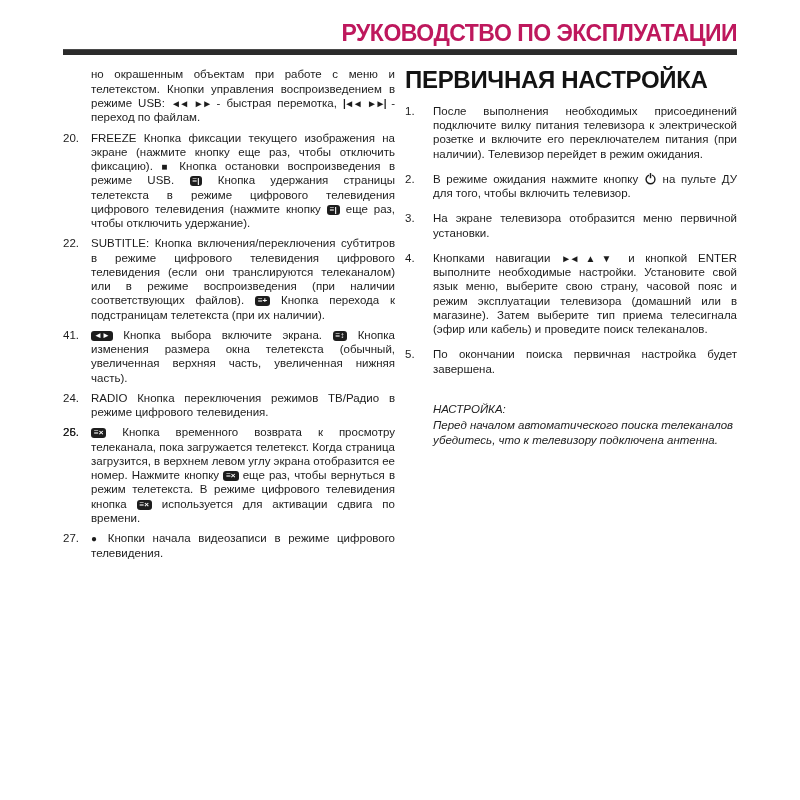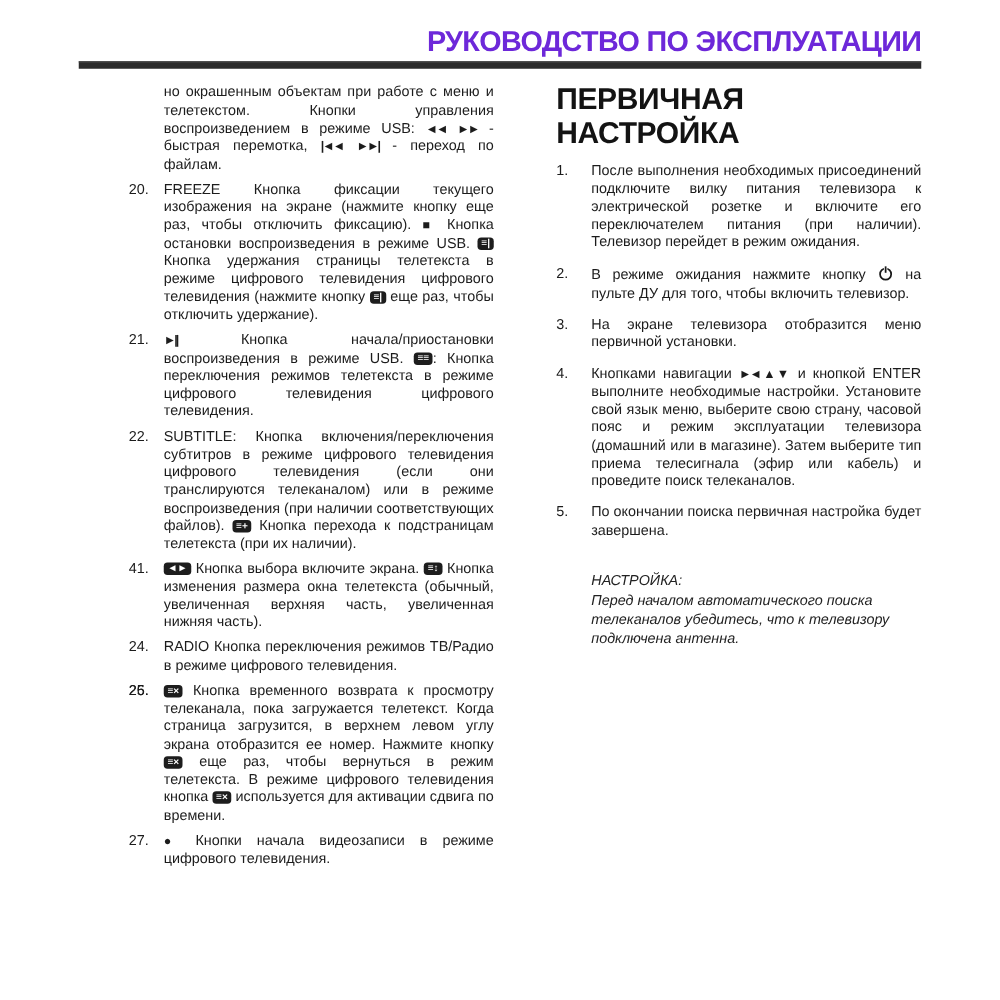--- a/index.html
+++ b/index.html
@@ -1,25 +1,25 @@
 <!DOCTYPE html>
 <html lang="ru"><head>
 <meta charset="utf-8">
 <style>
   html,body{margin:0;padding:0;background:#ffffff;width:800px;height:800px;overflow:hidden;}
   body{font-family:"Liberation Sans","DejaVu Sans",sans-serif;color:#1a1a1a;}
   .page{padding:20px 63px 0 63px;}
 
   
-  .hdr-title{margin:0;text-align:right;font-size:23px;font-weight:bold;letter-spacing:-0.5px;color:#6d28d9;line-height:1.15;}
+  .hdr-title{margin:0;text-align:right;font-size:23px;font-weight:bold;letter-spacing:-0.5px;color:#be185d;line-height:1.15;}
   .hdr-rule{height:5px;background:#2b2b2b;border-top:1px solid #4a4a4a;margin-top:3px;}
 
   
   .columns{display:flex;gap:10px;margin-top:12px;}
-  .col{width:332px;margin-left:40px;}
+  .col{width:332px;}
 
   
   .intro, .item{position:relative;font-size:11.5px;line-height:1.24;text-align:justify;margin-bottom:6px;color:#1c1c1c;}
   .intro{padding-left:28px;}
   .item{padding-left:28px;}
   .item .num{position:absolute;left:0;top:0;text-align:left;}
   .right-col .item{margin-bottom:11px;}
 
   
   .section-title{margin:0 0 10px 0;font-size:24px;font-weight:bold;letter-spacing:-0.3px;color:#131313;line-height:1.1;}
@@ -47,21 +47,20 @@
     <h1 class="hdr-title">РУКОВОДСТВО ПО ЭКСПЛУАТАЦИИ</h1>
     <div class="hdr-rule"></div>
   </div>
 
   <div class="columns">
 
     <div class="col left-col">
       <div class="intro"><span class="text">но окрашенным объектам при работе с меню и телетекстом. Кнопки управления воспроизведением в режиме USB: </span><span class="glyph">◄◄</span><span class="text"> </span><span class="glyph">►►</span><span class="text"> - быстрая перемотка, </span><span class="glyph">|◄◄</span><span class="text"> </span><span class="glyph">►►|</span><span class="text"> - переход по файлам.</span></div>
       <div>
           <div class="item"><span class="num">20.</span><span><span class="text">FREEZE Кнопка фиксации текущего изображения на экране (нажмите кнопку еще раз, чтобы отключить фиксацию). </span><span class="glyph">■</span><span class="text"> Кнопка остановки воспроизведения в режиме USB. </span><span class="badge">≡|</span><span class="text"> Кнопка удержания страницы телетекста в режиме цифрового телевидения цифрового телевидения (нажмите кнопку </span><span class="badge">≡|</span><span class="text"> еще раз, чтобы отключить удержание).</span></span></div>
-          <div class="item"><span class="num">21.</span><span><span class="glyph">►||</span><span class="text"> Кнопка начала/приостановки воспроизведения в режиме USB. </span><span class="badge">≡≡</span><span class="text">: Кнопка переключения режимов телетекста в режиме цифрового телевидения цифрового телевидения.</span></span></div>
           <div class="item"><span class="num">22.</span><span><span class="text">SUBTITLE: Кнопка включения/переключения субтитров в режиме цифрового телевидения цифрового телевидения (если они транслируются телеканалом) или в режиме воспроизведения (при наличии соответствующих файлов). </span><span class="badge">≡+</span><span class="text"> Кнопка перехода к подстраницам телетекста (при их наличии).</span></span></div>
           <div class="item"><span class="num">41.</span><span><span class="badge">◄►</span><span class="text"> Кнопка выбора включите экрана. </span><span class="badge">≡↕</span><span class="text"> Кнопка изменения размера окна телетекста (обычный, увеличенная верхняя часть, увеличенная нижняя часть).</span></span></div>
           <div class="item"><span class="num">24.</span><span><span class="text">RADIO Кнопка переключения режимов ТВ/Радио в режиме цифрового телевидения.</span></span></div>
           <div class="item"><span class="num">25.</span></div>
           <div class="item"><span class="num">26.</span><span><span class="badge">≡×</span><span class="text"> Кнопка временного возврата к просмотру телеканала, пока загружается телетекст. Когда страница загрузится, в верхнем левом углу экрана отобразится ее номер. Нажмите кнопку </span><span class="badge">≡×</span><span class="text"> еще раз, чтобы вернуться в режим телетекста. В режиме цифрового телевидения кнопка </span><span class="badge">≡×</span><span class="text"> используется для активации сдвига по времени.</span></span></div>
           <div class="item"><span class="num">27.</span><span><span class="glyph">●</span><span class="text"> Кнопки начала видеозаписи в режиме цифрового телевидения.</span></span></div>
         </div>
     </div>
 
     <div class="col right-col">

